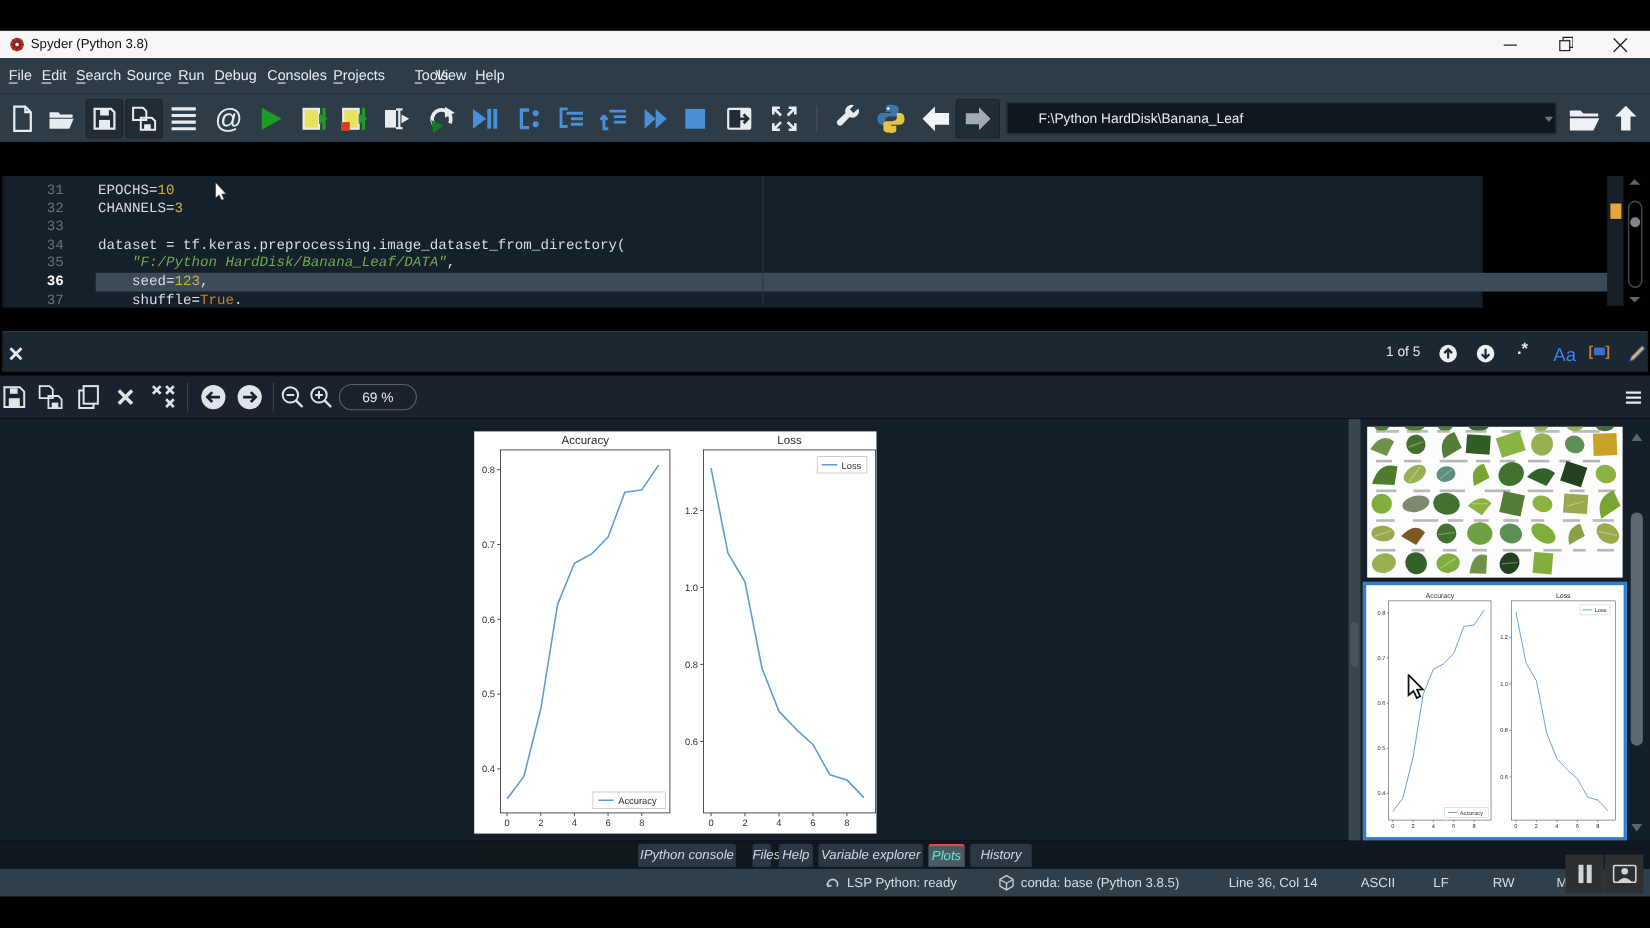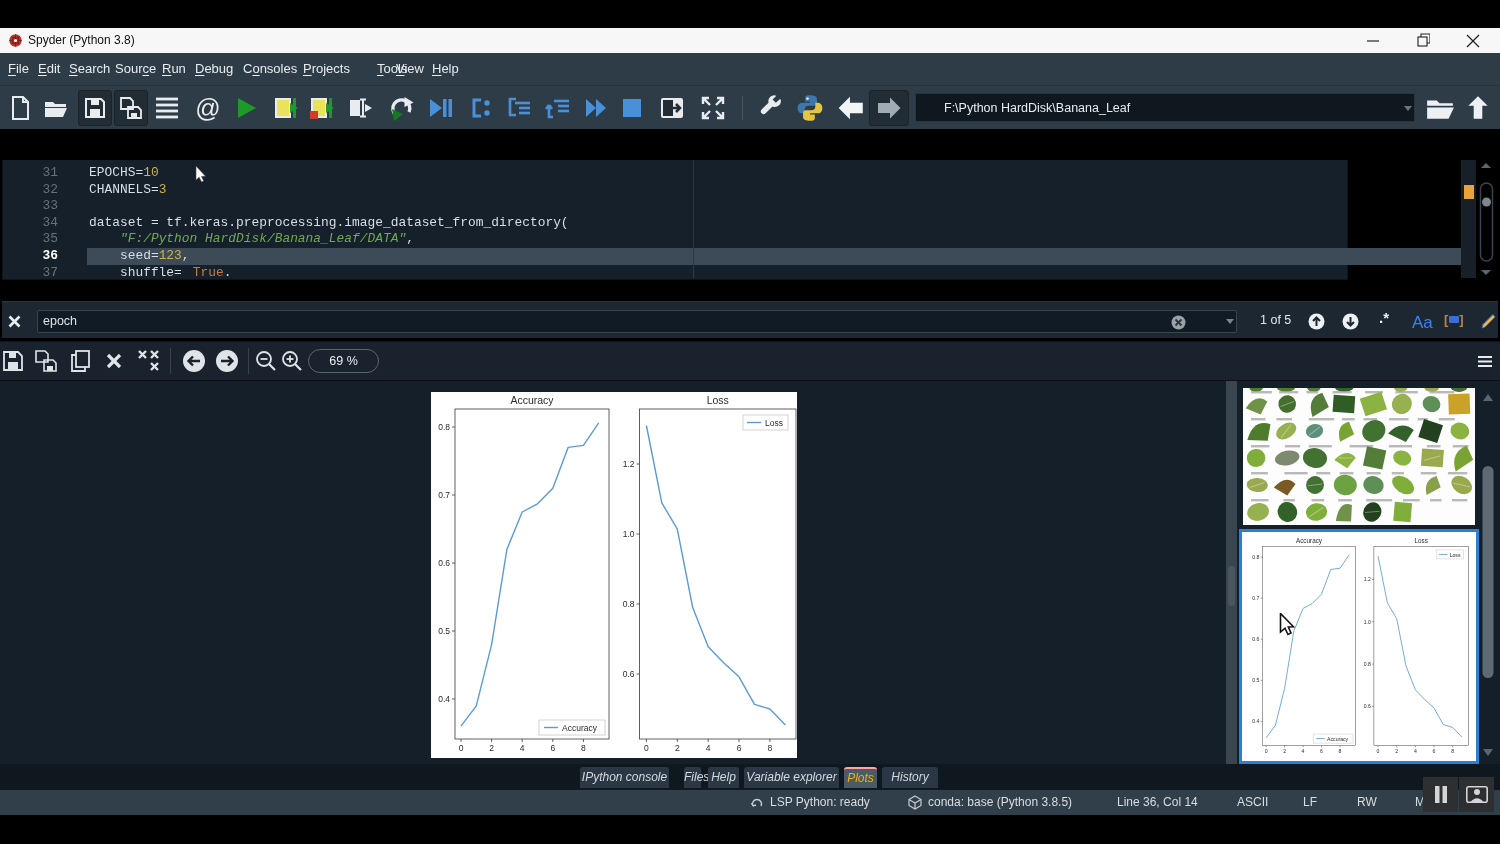--- a/index.html
+++ b/index.html
@@ -24,21 +24,21 @@
 #tabbar { left:0; top:150px; width:1500px; height:27px; background:#131c25; }
 #foldbox { position:absolute; left:3px; top:2px; width:21px; height:22px; background:#222c35; border:1px solid #39434d; border-radius:2px; }
 #tab1 { position:absolute; left:27px; top:1px; width:200px; height:22px; background:#4e5d6a; color:#e8ecef; font-size:12px; }
 #tabline { position:absolute; left:27px; top:23px; width:200px; height:4px; background:#3d8ae0; }
 
 #editor { left:2px; top:160px; width:1346px; height:120px; background:#16202a; border:1px solid #0e141b; border-top:none;padding-left:33px; }
 #editor .hl { position:absolute; left:84px; top:88px; width:1375px; height:16.6px; background:#3d4a57; }
 #editor pre { position:absolute; top:5px; font-family:"Liberation Mono", monospace; font-size:12.9px; line-height:16.6px; }
 #gutter { left:0; width:55px; text-align:right; color:#67717b; }
 #code { left:86px; color:#d8dee6; }
-.num { color:#c9b44e; } .str { color:#6faa55; font-style:italic; } .kw { color:#c87e3a;margin-left:11px; }
+.num { color:#c9b44e; } .str { color:#6faa55; font-style:italic; } .kw { color:#c87e3a; }
 #vguide { position:absolute; left:690px; top:0; width:1px; height:118px; background:#2c3844; }
 #flagcol { position:absolute; left:1458px; top:0; width:15px; height:118px; background:#171f28; }
 #edscroll { position:absolute; left:1475px; top:0; width:17px; height:118px; }
 
 #findbar { left:2px; top:301px; width:1496px; height:37px; background:#1d2731; border-top:1px solid #2a3540; }
 #findfield { position:absolute; left:35px; top:8px; width:1200px; height:23px; background:#111b25; border:1px solid #39434d; border-radius:2px; color:#dde2e7; font-size:12.5px; }
 
 #plotbar { left:0; top:341px; width:1500px; height:39px; background:#1a232d; border-top:1px solid #0d1117; }
 .pbi { position:absolute; top:5px; width:28px; height:28px; display:flex; align-items:center; justify-content:center; }
 
@@ -306,33 +306,20 @@
   <svg class="abs" style="left:192px;top:6px" width="12" height="18" viewBox="0 0 12 18">
     <polygon points="1,0 1,14 4.2,11.2 6.5,16 8.7,15 6.5,10.5 10.5,10.2" fill="#fff" stroke="#444" stroke-width="0.6"></polygon>
       </svg>
 </div>
 
 <div id="findbar" class="abs">
   <svg class="abs" style="left:6px;top:13px" width="13" height="13" stroke="#e8ecef" stroke-width="2.6">
         <line x1="1.5" y1="1.5" x2="11.5" y2="11.5"></line>
         <line x1="11.5" y1="1.5" x2="1.5" y2="11.5"></line>
       </svg>
-  <div id="findfield">
-        <span style="position:absolute;left:5px;top:3px">epoch</span>
-    <svg class="abs" style="left:1133px;top:4px" width="15" height="15">
-          <circle cx="7.5" cy="7.5" r="7" fill="#9aa1a7"></circle>
-          <g stroke="#2b333b" stroke-width="1.8">
-            <line x1="4.5" y1="4.5" x2="10.5" y2="10.5"></line>
-            <line x1="10.5" y1="4.5" x2="4.5" y2="10.5"></line>
-          </g>
-        </svg>
-    <svg class="abs" style="left:1188px;top:8px" width="8" height="6">
-          <polygon points="0,0 8,0 4,5" fill="#7a848d"></polygon>
-        </svg>
-  </div>
   <span class="abs" style="left:1258px;top:11px;color:#e3e7ea;font-size:12.5px">1 of 5</span>
   <svg class="abs" style="left:1306px;top:11px" width="17" height="17">
         <circle cx="8.5" cy="8.5" r="8" fill="#eef1f3"></circle>
         <path d="M8.5 13 V5 M5 8 L8.5 4.5 L12 8" stroke="#1d2731" stroke-width="2" fill="none"></path>
       </svg>
   <svg class="abs" style="left:1340px;top:11px" width="17" height="17">
         <circle cx="8.5" cy="8.5" r="8" fill="#eef1f3"></circle>
         <path d="M8.5 4 V12 M5 9 L8.5 12.5 L12 9" stroke="#1d2731" stroke-width="2" fill="none"></path>
       </svg>
   <span class="abs" style="left:1377px;top:7px;color:#eef1f3;font-size:15px;font-weight:bold">.*</span>
@@ -647,21 +634,21 @@
       <polygon points="1.5,0.5 1.5,19 6,15.2 9,21.5 12,20 9.3,14 14.5,13.7" fill="#fff" stroke="#111" stroke-width="1.6"></polygon>
         </svg>
   </div>
 </div>
 
 <div id="btabs" class="abs">
   <div class="btab" style="left:580px;width:89px">IPython console</div>
   <div class="btab" style="left:684px;width:17px">Files</div>
   <div class="btab" style="left:708px;width:31px">Help</div>
   <div class="btab" style="left:744px;width:95px">Variable explorer</div>
-  <div class="btab" style="left:844px;width:33px;background:#4c5a67;color:#eab308;border-top:2px solid #fca5a5;line-height:19px">Plots</div>
+  <div class="btab" style="left:844px;width:33px;background:#4c5a67;color:#5eead4;border-top:2px solid #ef4444;line-height:19px">Plots</div>
   <div class="btab" style="left:882px;width:56px">History</div>
 </div>
 
 <div id="status" class="abs">
   <svg class="abs" style="left:750px;top:6px" width="14" height="14" viewBox="0 0 14 14">
         <path d="M3 10 A4.5 4.5 0 1 1 11 10 M3 10 l-1.5 -3 M3 10 l3 -1" stroke="#c7cdd2" stroke-width="1.4" fill="none"></path>
       </svg>
   <span style="left:770px">LSP Python: ready</span>
   <svg class="abs" style="left:908px;top:5px" width="14" height="15" viewBox="0 0 14 15">
         <g fill="none" stroke="#c7cdd2" stroke-width="1.2">

